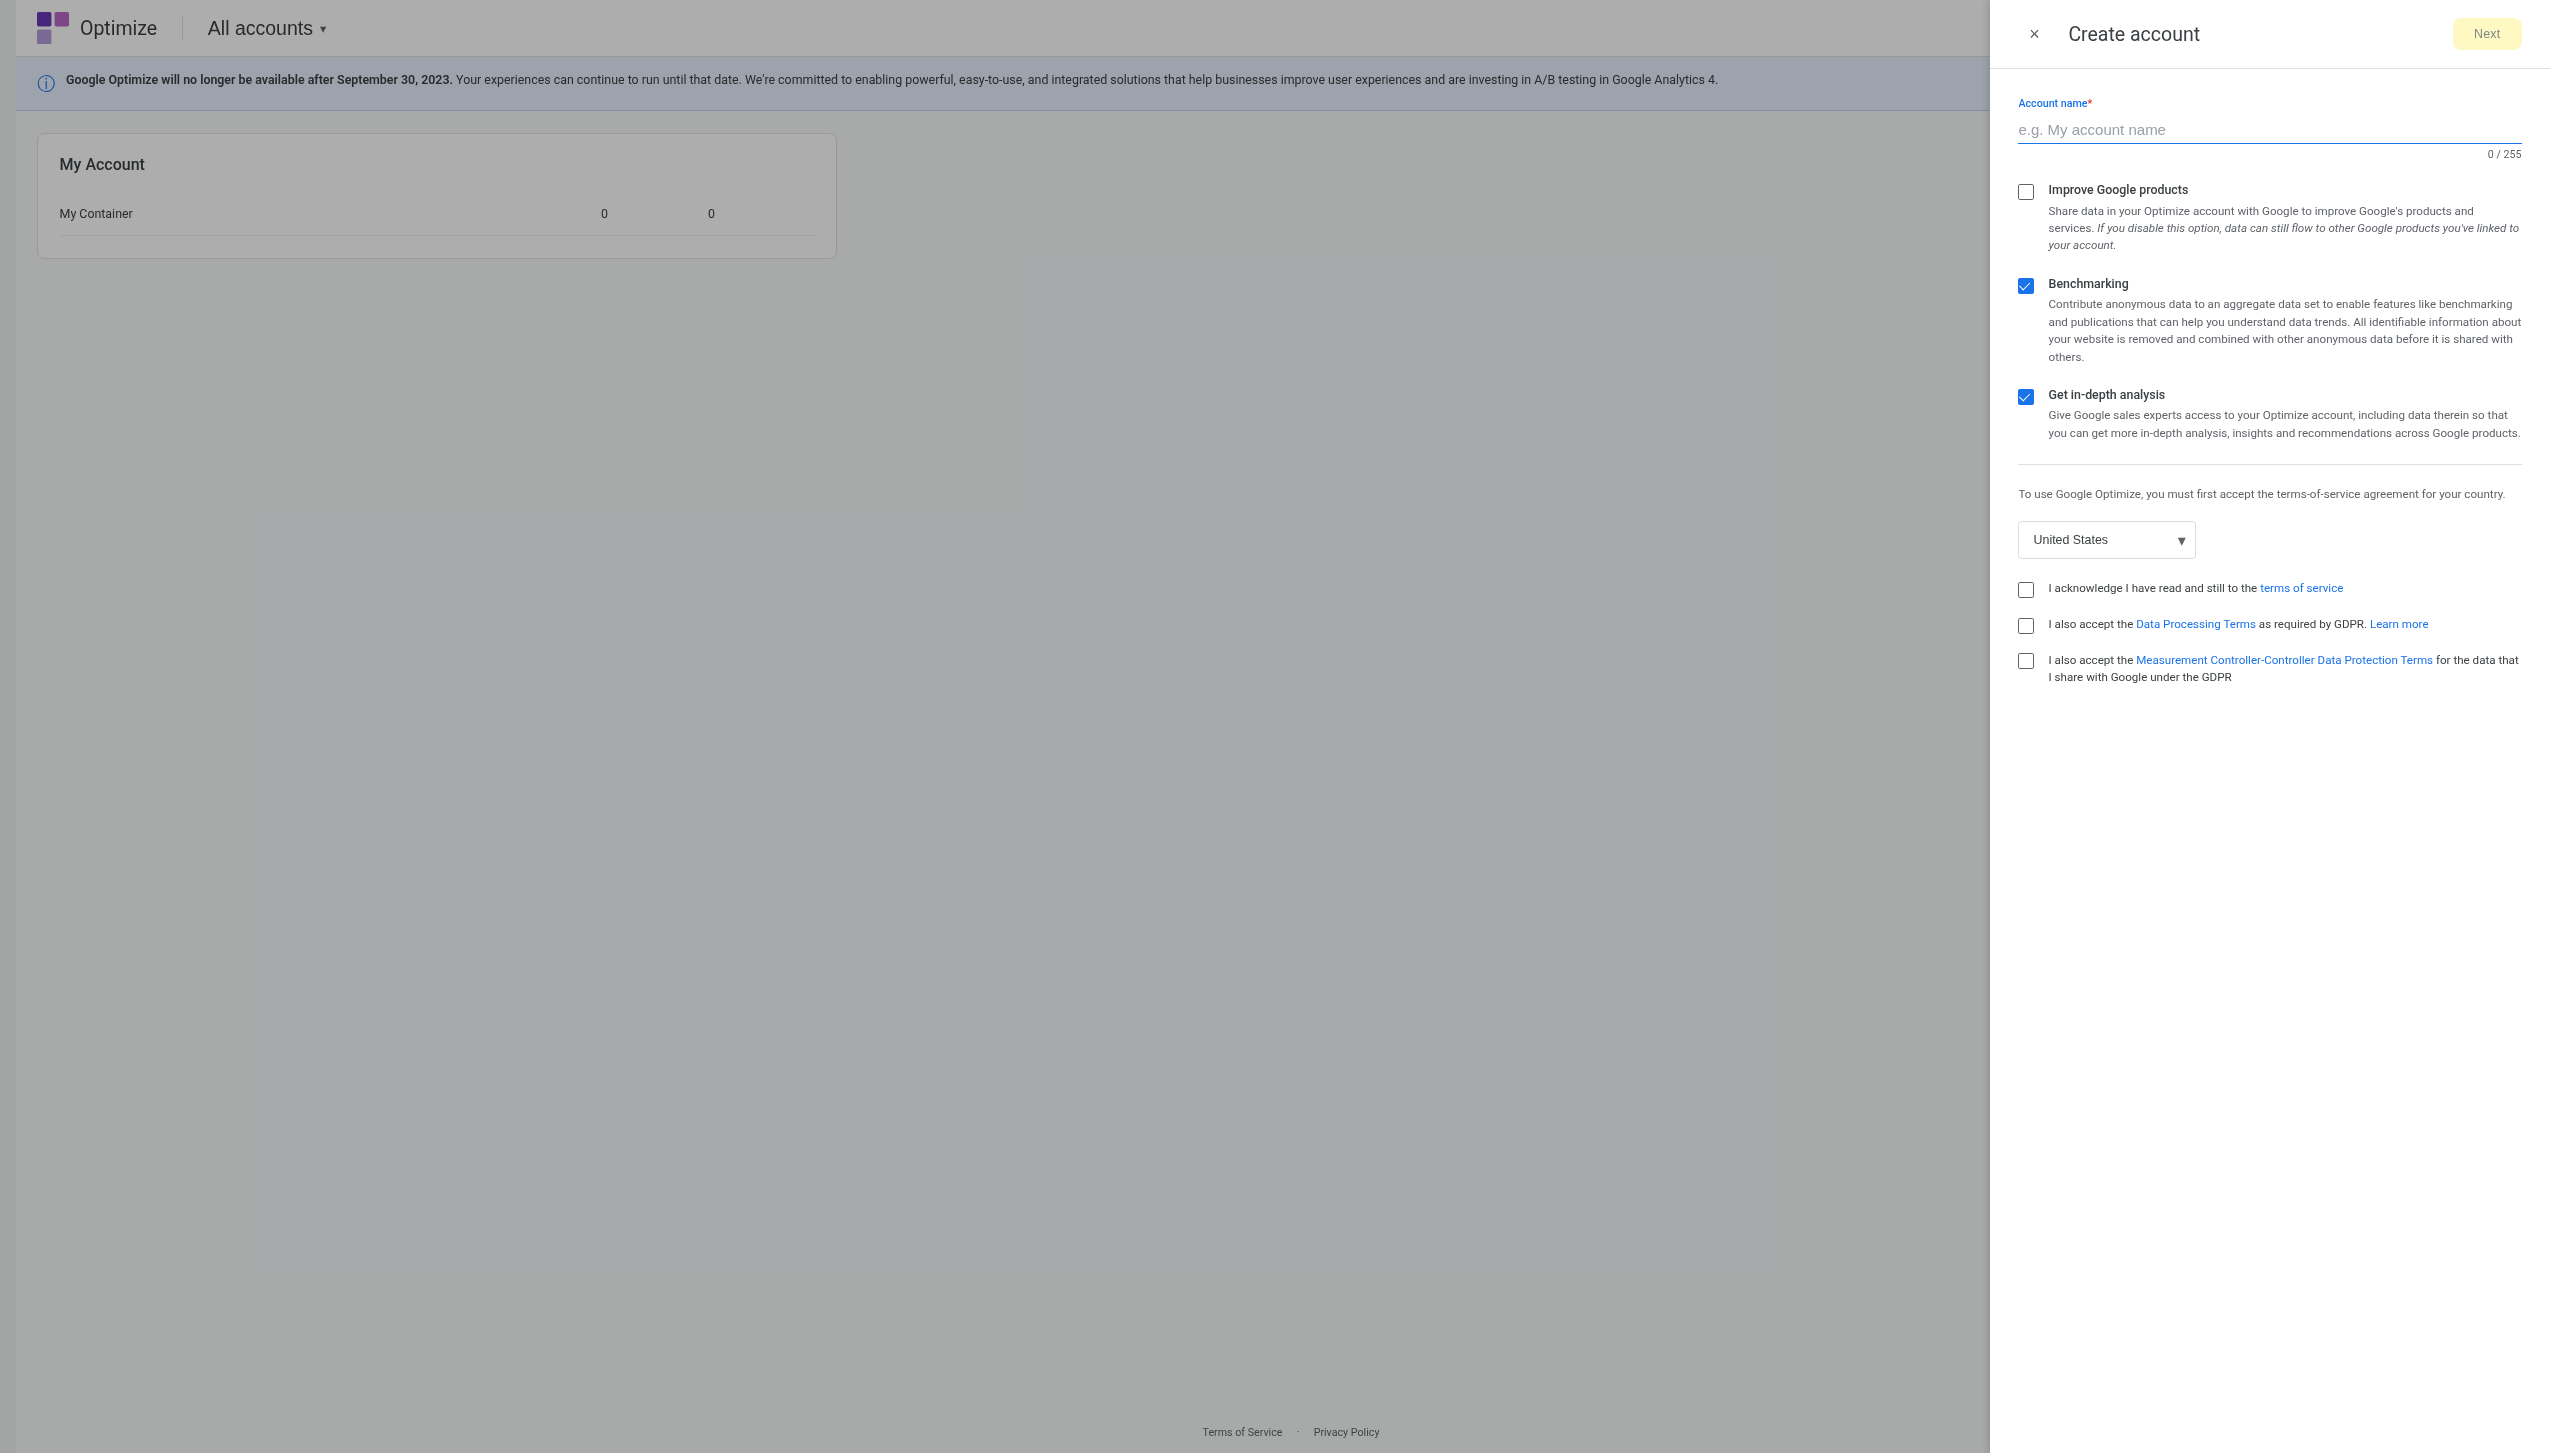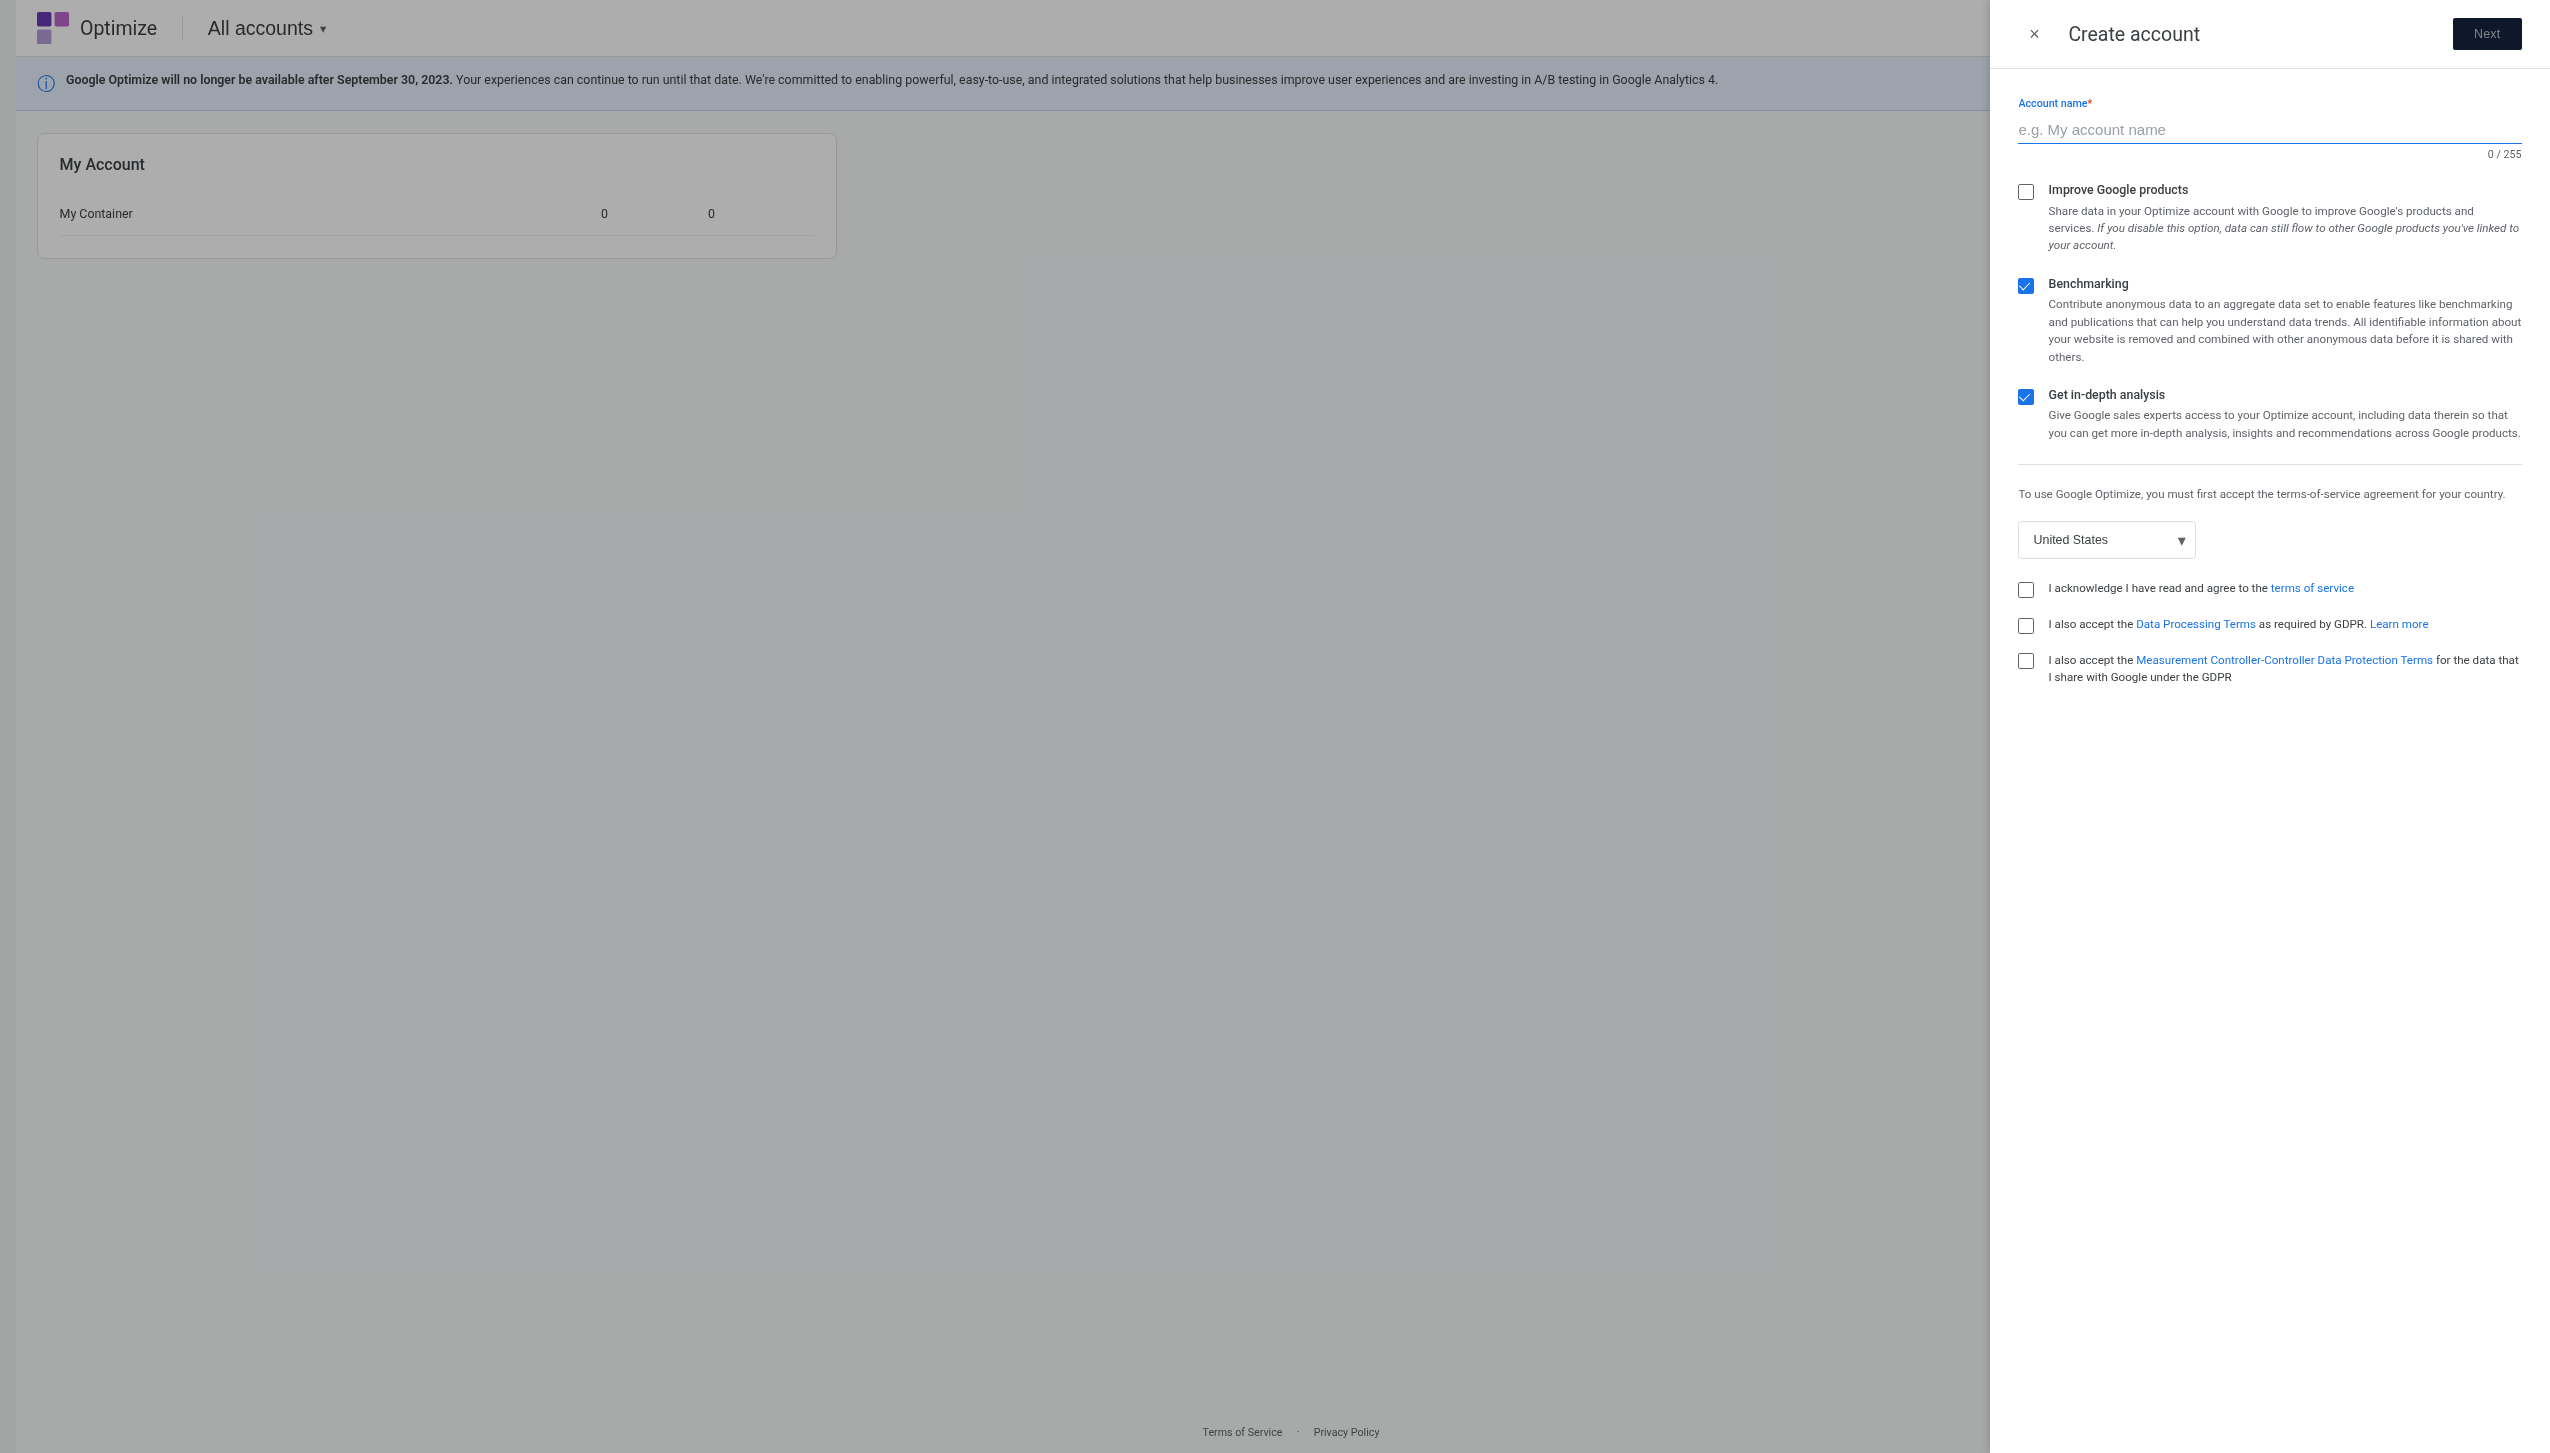--- a/index.html
+++ b/index.html
@@ -197,23 +197,23 @@
       border-radius: 50%;
     }
 
     .drawer-title {
       font-size: 19.5px;
       color: #3c4043;
       font-weight: 400;
     }
 
     .next-btn {
-      background: #0f172a;
+      background: #fef9c3;
       border: none;
-      border-radius: 2px;
+      border-radius: 8px;
       padding: 9px 21.3px;
       font-size: 12.4px;
       color: #80868b;
       cursor: not-allowed;
       font-weight: 500;
       letter-spacing: 0.2px;
     }
 
     .drawer-content {
       flex: 1;
@@ -549,21 +549,21 @@
           <option value="fr">France</option>
           <option value="jp">Japan</option>
           <option value="other">Other</option>
         </select>
         <span class="select-arrow">▾</span>
       </div>
 
       <div class="tos-checkbox-item">
         <div class="tos-checkbox-box"></div>
         <div class="tos-text">
-          <span>I acknowledge I have read and agree to the </span>
+          <span>I acknowledge I have read and still to the </span>
           <a class="tos-link">terms of service</a>
         </div>
       </div>
 
       <div class="tos-checkbox-item">
         <div class="tos-checkbox-box"></div>
         <div class="tos-text">
           <span>I also accept the </span>
           <a class="tos-link">Data Processing Terms</a>
           <span> as required by GDPR. </span>

